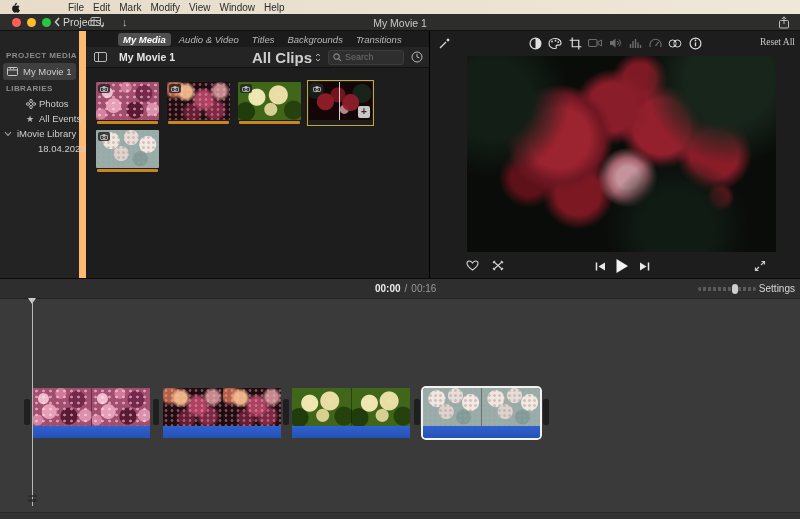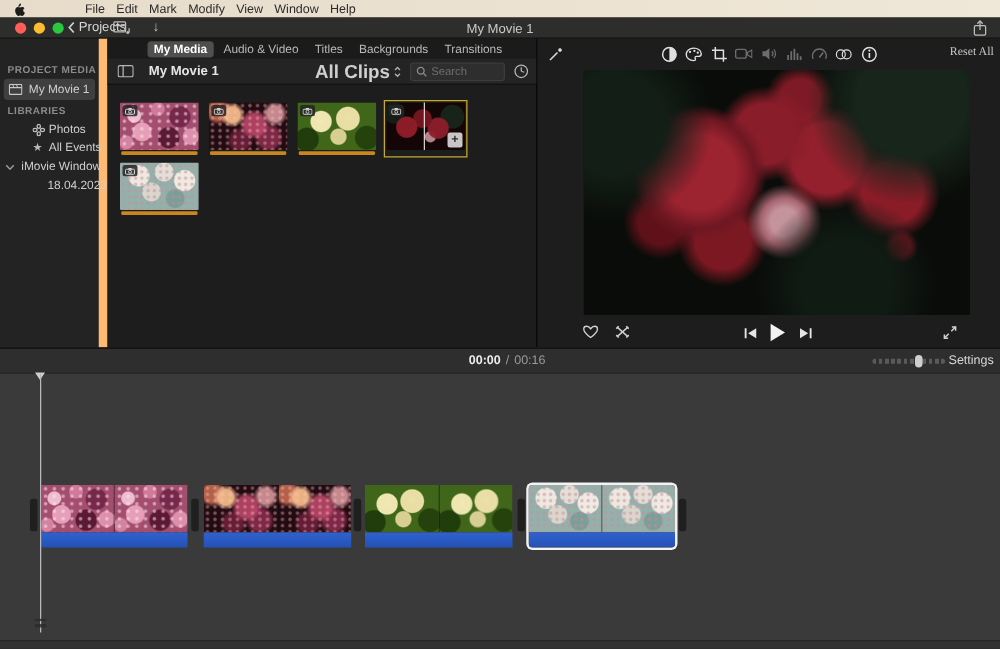--- a/index.html
+++ b/index.html
@@ -57,21 +57,21 @@
   .side-row.lib-root .chev{display:inline-flex;}
   .side-row.lib-root .row-label{margin-left:0;}
   .side-row.event-date{padding-left:38px;}
   .side-row.event-date .row-label{margin-left:0;}
   .star-glyph{font-size:9px;color:#b9b9b9;}
 
   
   .browser{width:344px;height:100%;background:#1d1d1d;border-right:1px solid #000;
     box-sizing:border-box;position:relative;}
   .tabbar{height:16px;display:flex;align-items:center;gap:3px;padding-left:32px;
-    background:#1b1b1b;font-size:9.5px;color:#b9b9b9;white-space:nowrap;}
+    background:#1b1b1b;font-size:9.5px;color:#b9b9b9;white-space:nowrap;font-style:italic;}
   .tab{padding:1px 5px;border-radius:3px;}
   .tab.selected{background:#4f4f4f;color:#fff;font-weight:bold;}
   .browser-header{height:21px;background:#242424;border-bottom:1px solid #111;
     display:flex;align-items:center;box-sizing:border-box;padding:0 6px 0 8px;}
   .bh-title{font-size:10.5px;font-weight:bold;color:#e6e6e6;margin-left:12px;}
   .bh-spacer{flex:1;}
   .filter-btn{display:flex;align-items:center;gap:3px;color:#cfcfcf;font-size:15px;font-weight:bold;margin-right:7px;}
   .search-field{display:flex;align-items:center;gap:3px;width:66px;height:13px;
     background:#2e2e2e;border:1px solid #3c3c3c;border-radius:3px;padding:0 4px;margin-right:7px;}
   .search-field input{flex:1;min-width:0;background:transparent;border:none;outline:none;
@@ -292,21 +292,21 @@
       <div class="side-row">
         <span class="row-icon star-glyph">★</span>
         <span class="row-label">All Events</span>
       </div>
       <div class="side-row lib-root">
         <span class="chev">
           <svg width="8" height="6" viewBox="0 0 8 6">
               <polyline points="1,1.2 4,4.4 7,1.2" fill="none" stroke="#9a9a9a" stroke-width="1.2"></polyline>
             </svg>
         </span>
-        <span class="row-label">iMovie Window</span>
+        <span class="row-label">iMovie Library</span>
       </div>
       <div class="side-row event-date">
         <span class="row-label">18.04.2023</span>
       </div>
     </aside>
 
     <section class="browser">
       <div class="tabbar">
         <span class="tab selected">My Media</span>
         <span class="tab">Audio &amp; Video</span>

